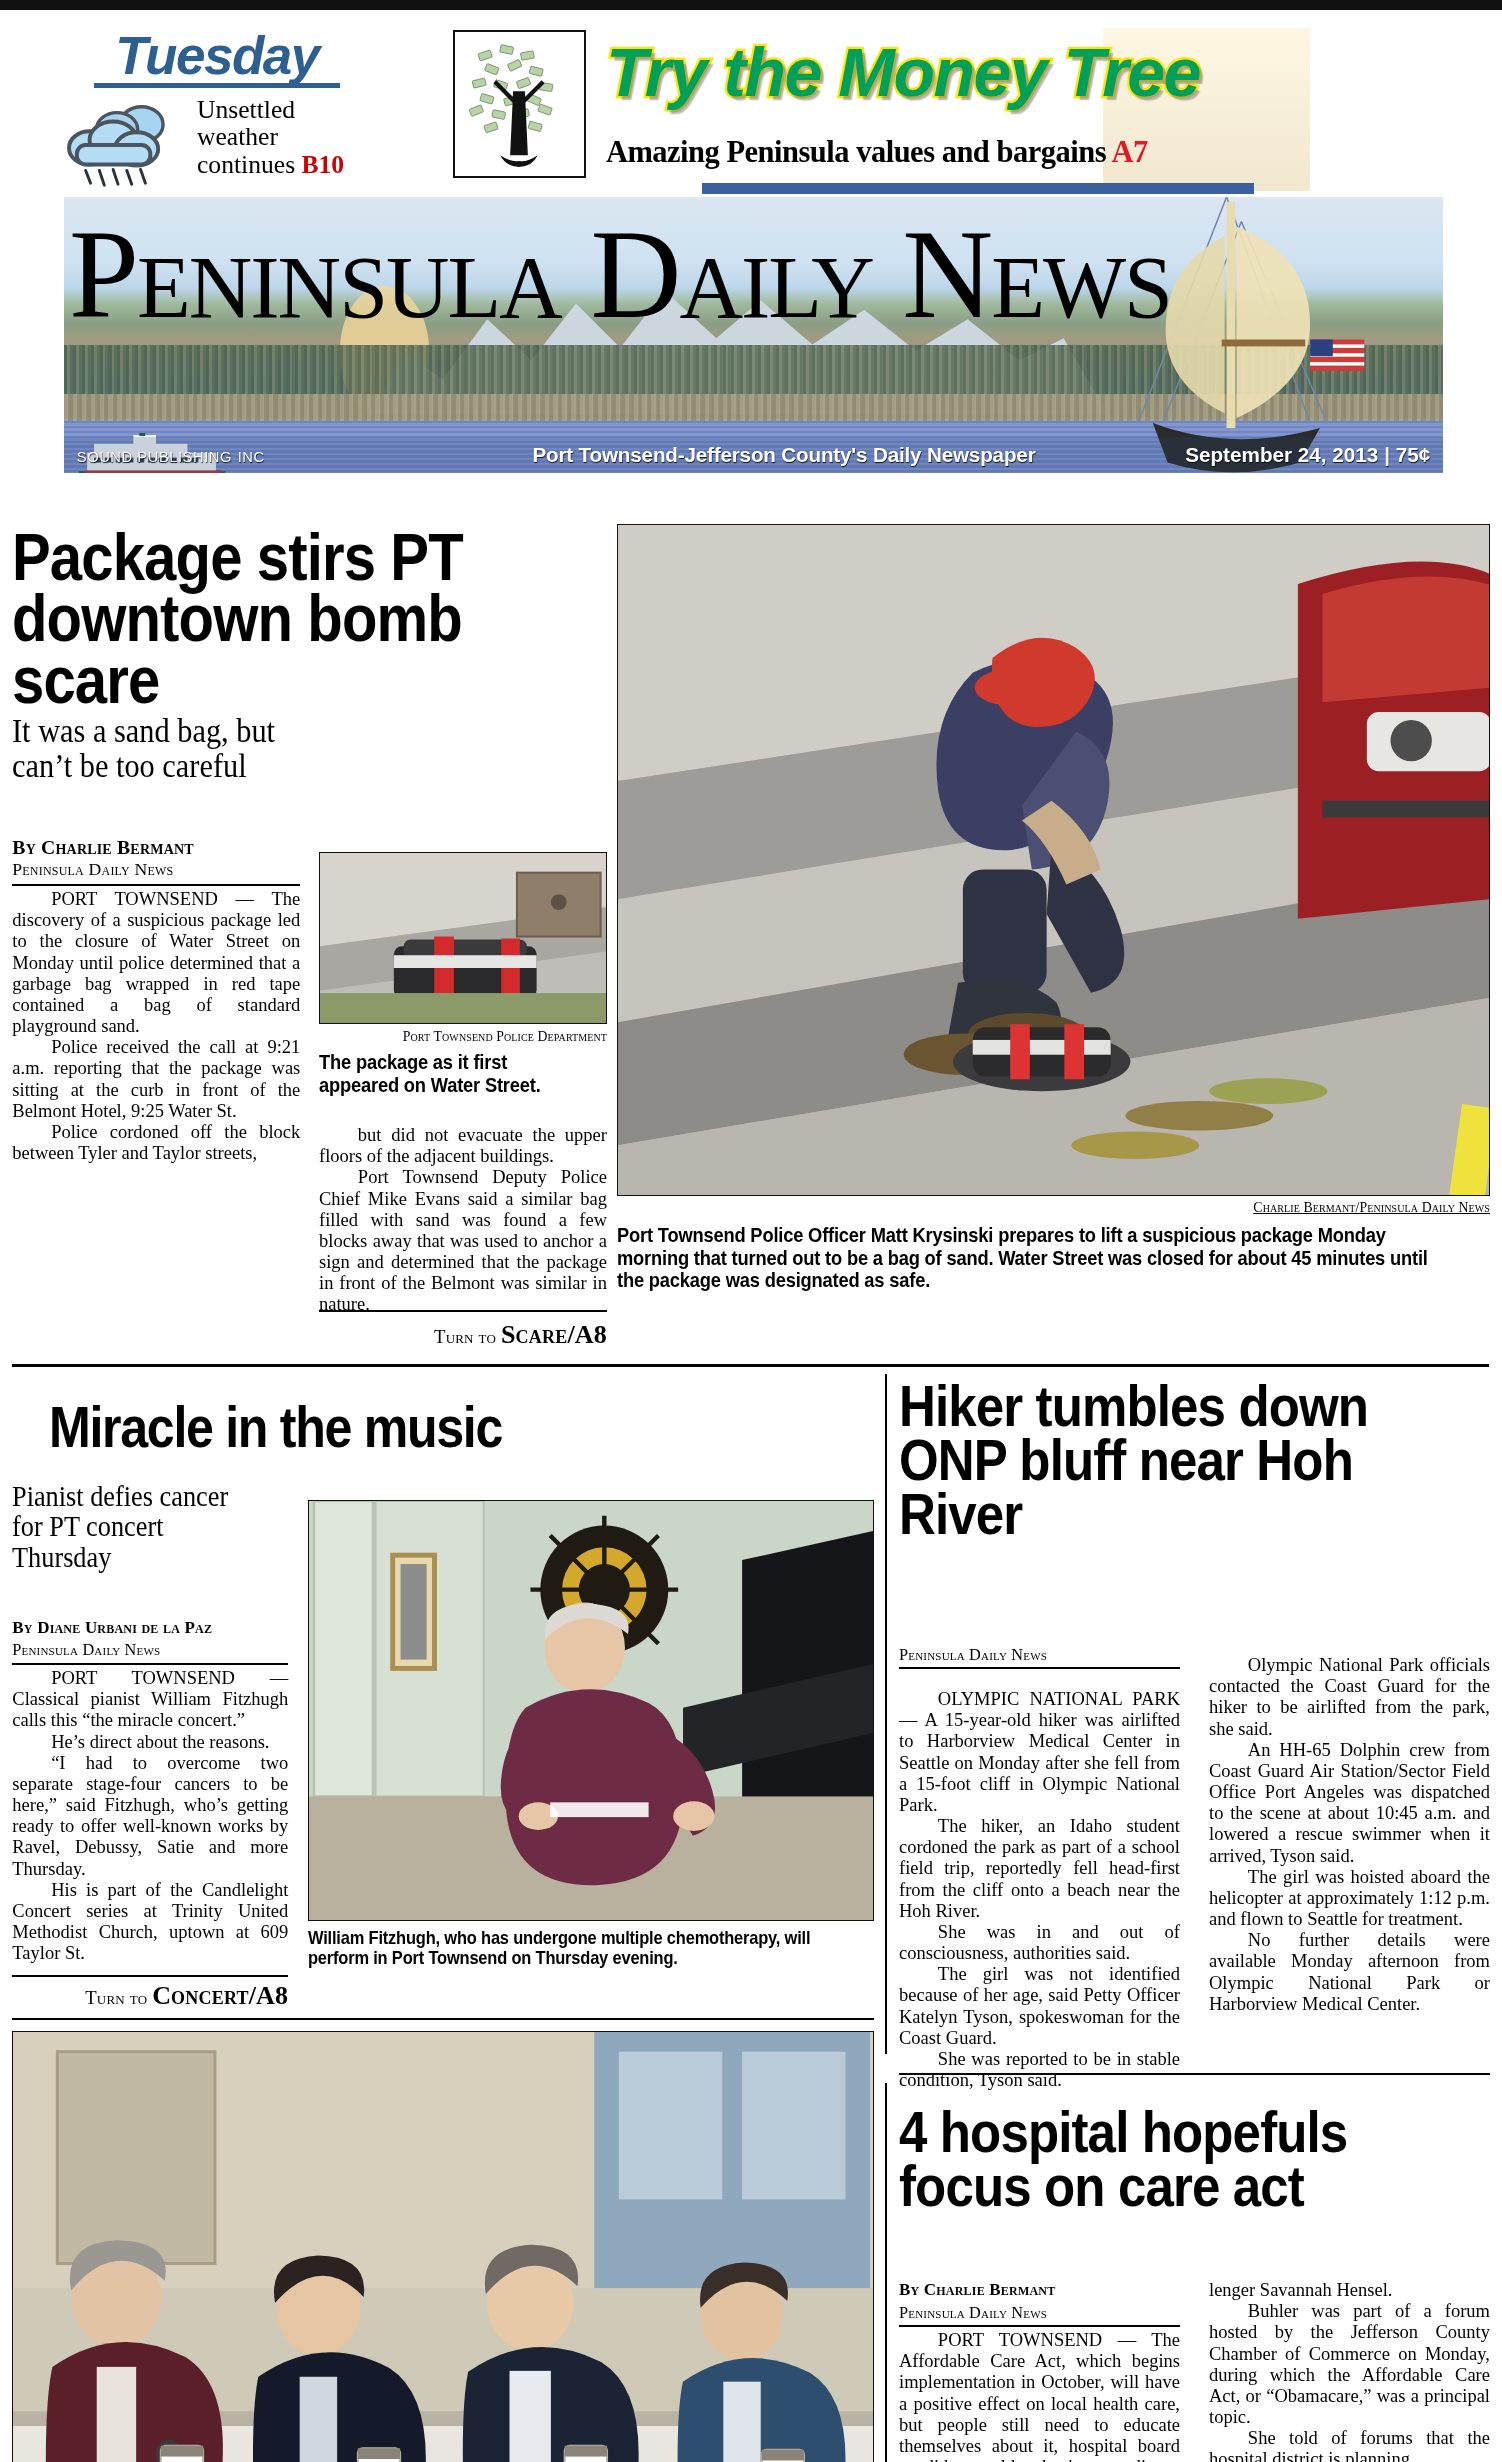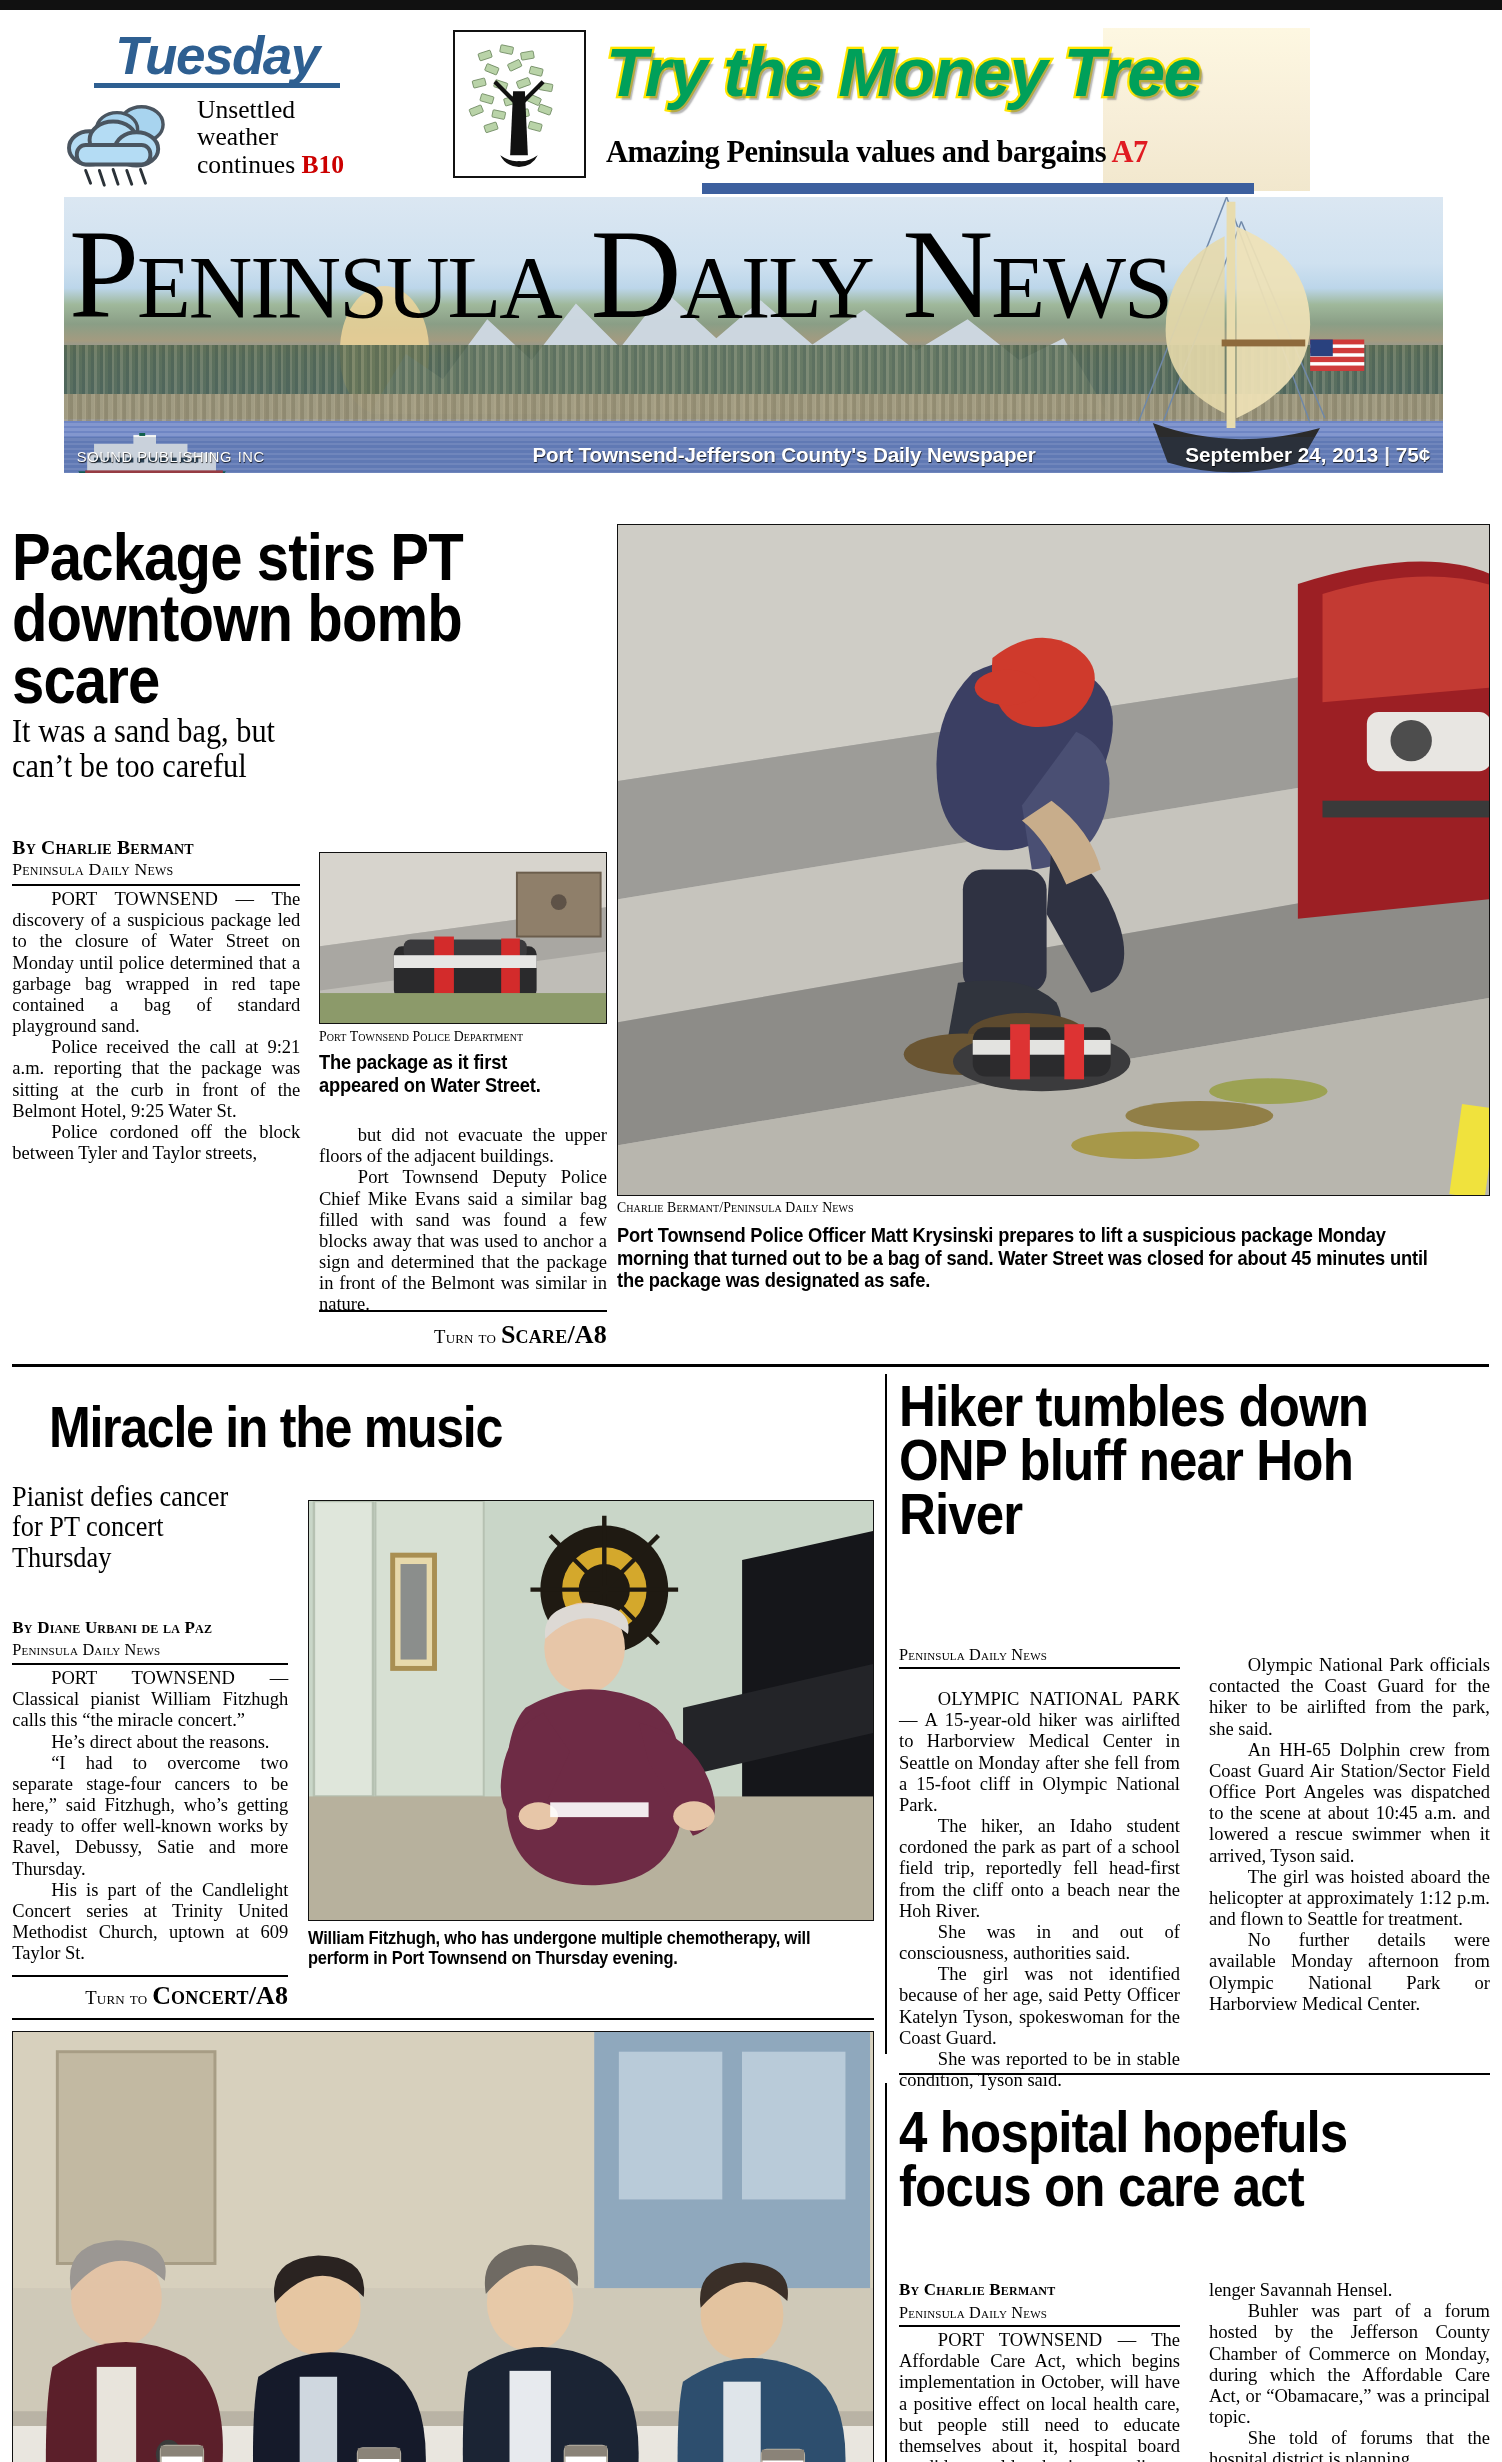--- a/index.html
+++ b/index.html
@@ -147,21 +147,21 @@
   }
   .body-col p.first { text-indent:2.1em; }
   .body-col p.noind { text-indent:0; }
   .turn {
     font-family:"Liberation Serif", serif; font-size:18.7px;
     font-variant: small-caps; text-align:right; letter-spacing:0.2px;
   }
   .turn b { font-size:26px;margin-top:30px; }
   .credit {
     font-family:"Liberation Serif", serif; font-size:13.8px;
-    font-variant: small-caps; letter-spacing:0.1px;
+    font-variant: small-caps; text-align:right; letter-spacing:0.1px;
   }
   .cap-bold {
     font-family:"Liberation Sans", sans-serif; font-weight:bold;
     font-size:19.7px; line-height:1.15; letter-spacing:-0.2px;
     transform: scaleX(.93); transform-origin:left top;
   }
   .cap-bold.sm { font-size:17.7px; }
   .photo { background:#cfd3d6; border:1.5px solid #111; overflow:hidden; position:relative; }
 
   
@@ -173,21 +173,21 @@
   .s1-colA   { position:absolute; left:12.3px; top:889px; width:288px; }
   .s1-colB   { position:absolute; left:319px; top:1125px; width:288px; }
   .s1-turn   { position:absolute; left:319px; top:1320px; width:288px; }
   .s1-turnrule{position:absolute; left:319px; top:1310px; width:288px; }
 
   .s1-photo { position:absolute; left:319px; top:852px; width:288px; height:172px; }
   .s1-photo-credit { position:absolute; left:319px; top:1029px; width:288px; }
   .s1-photo-cap { position:absolute; left:319px; top:1051px; width:288px; }
 
   .s1-mainphoto { position:absolute; left:617px; top:524px; width:873px; height:672px; }
-  .s1-main-credit { position:absolute; left:617px; top:1200px; width:873px; }
+  .s1-main-credit { position:absolute; left:617px; top:1200px; width:873px;text-decoration:underline; }
   .s1-main-cap { position:absolute; left:617px; top:1224px; width:873px; }
 
   .divider-h { position:absolute; background:#000; }
   .divider-v { position:absolute; background:#000; }
 
   
   .s2-hed { position:absolute; left:49px; top:1401px; width:827px; font-size:57px; letter-spacing:-1.5px; }
   .s2-deck{ position:absolute; left:12.3px; top:1482px; width:266px; font-size:28.6px; }
   .s2-byline{ position:absolute; left:12.3px; top:1618px; font-size:17px;}
   .s2-byorg { position:absolute; left:12.3px; top:1640px; font-size:16.3px;}

